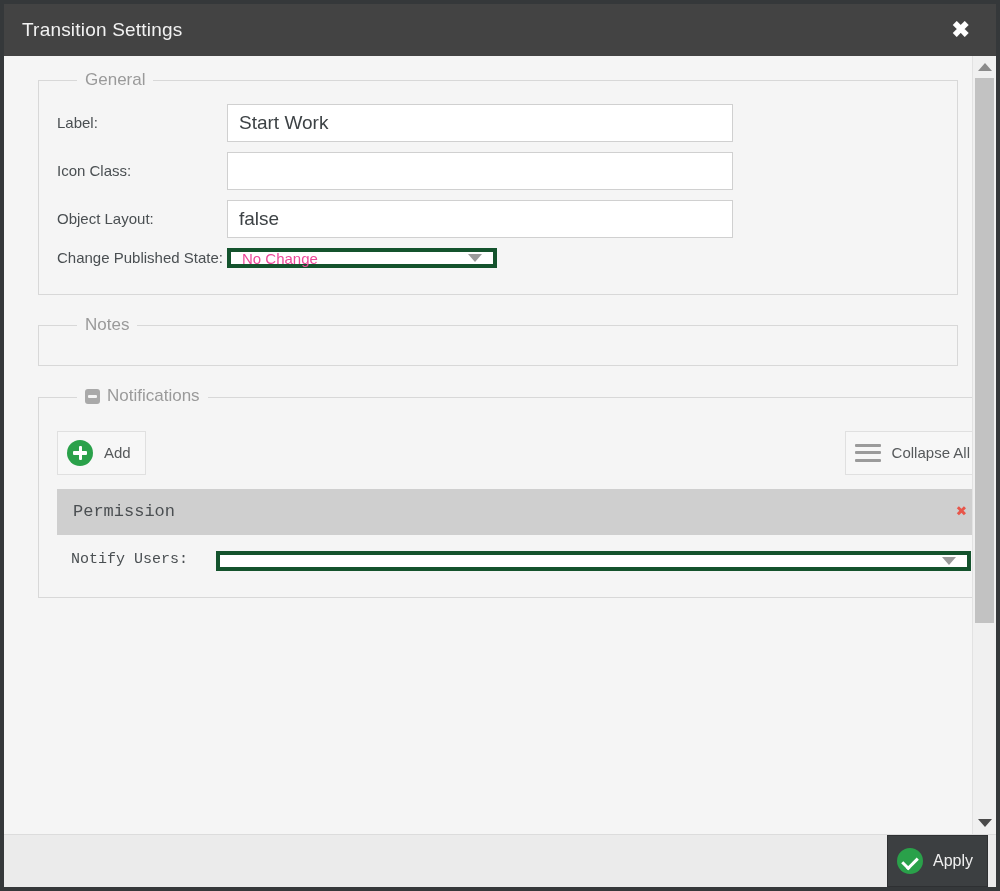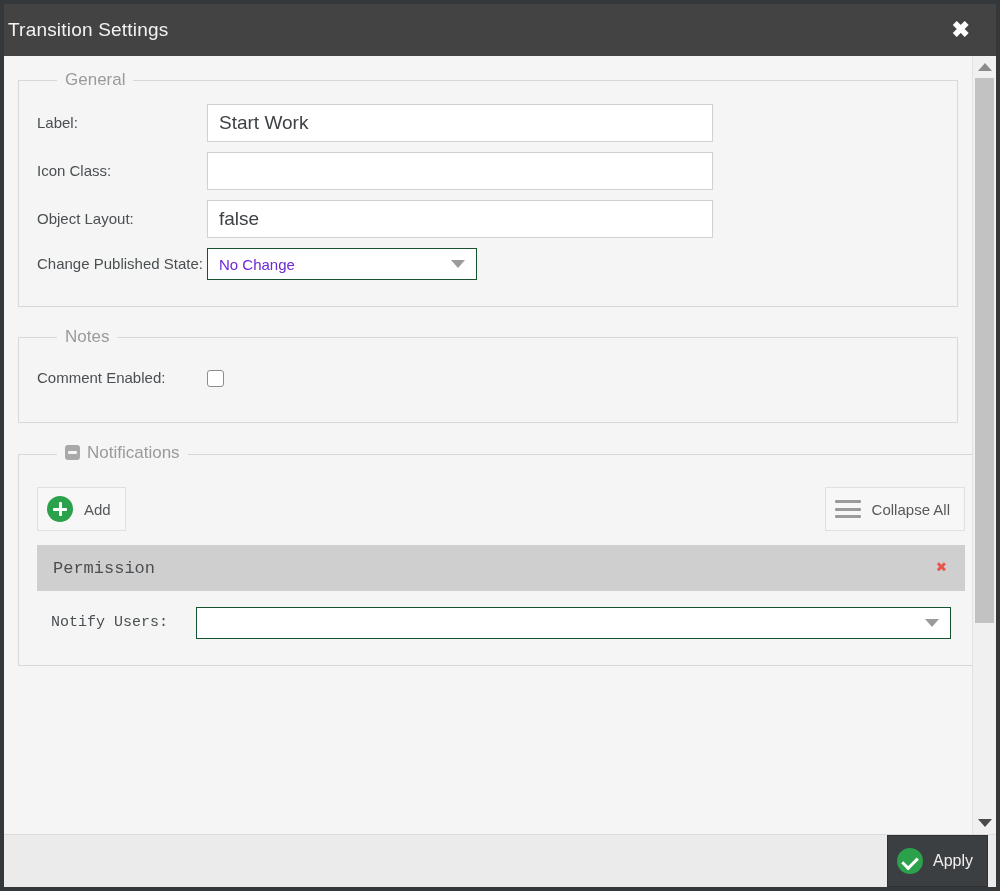--- a/index.html
+++ b/index.html
@@ -26,21 +26,21 @@
     flex-direction: column;
   }
   
   .titlebar {
     height: 52px;
     min-height: 52px;
     background: #434343;
     display: flex;
     align-items: center;
     justify-content: space-between;
-    padding: 0 22px 0 4px;
+    padding: 0 22px 0 18px;
     box-sizing: border-box;
   }
   .titlebar-title {
     color: #f2f2f2;
     font-size: 19px;
     letter-spacing: .2px;
   }
   .close-btn {
     color: #ffffff;
     font-size: 22px;
@@ -49,20 +49,21 @@
     cursor: pointer;
     user-select: none;
     padding: 2px 4px;
   }
   
   .dialog-body {
     position: relative;
     flex: 1;
     background: #f5f5f5;
     overflow: hidden;
+    margin-left: 20px;
   }
   .scroll-content {
     position: absolute;
     left: 0;
     top: 0;
     right: 24px;
     bottom: 0;
     padding: 14px 14px 0 14px;
     box-sizing: border-box;
     overflow: hidden;
@@ -129,30 +130,30 @@
     border: 1px solid #d0d0d0;
     padding: 2px 11px;
     display: flex;
     align-items: center;
     font-size: 19px;
     color: #3d4245;
     width: 506px;
   }
   .select {
     box-sizing: border-box;
-    height: 32px;
+    height: 20px;
     width: 270px;
     background: #ffffff;
-    border: 1px solid #14532d;
+    border: 4px solid #14532d;
     padding: 0 11px;
     display: flex;
     align-items: center;
     justify-content: space-between;
     font-size: 15px;
-    color: #6d28d9;
+    color: #ec4899;
     cursor: pointer;
   }
   .caret {
     width: 0;
     height: 0;
     border-left: 7px solid transparent;
     border-right: 7px solid transparent;
     border-top: 8px solid #9b9b9b;
     margin-left: 10px;
   }
@@ -367,24 +368,20 @@
           <div class="lbl">Change Published State:</div>
           <div class="select">
             <span>No Change</span>
             <span class="caret"></span>
           </div>
         </div>
       </fieldset>
 
       <fieldset class="panel">
         <legend>Notes</legend>
-        <div class="row" style="margin-top:8px;margin-bottom:18px;">
-          <div class="lbl">Comment Enabled:</div>
-          <div class="checkbox"></div>
-        </div>
       </fieldset>
 
       <fieldset class="panel">
         <legend>
           <span class="legend-inner">
             <span class="collapse-box"></span>
             <span>Notifications</span>
           </span>
         </legend>
 

